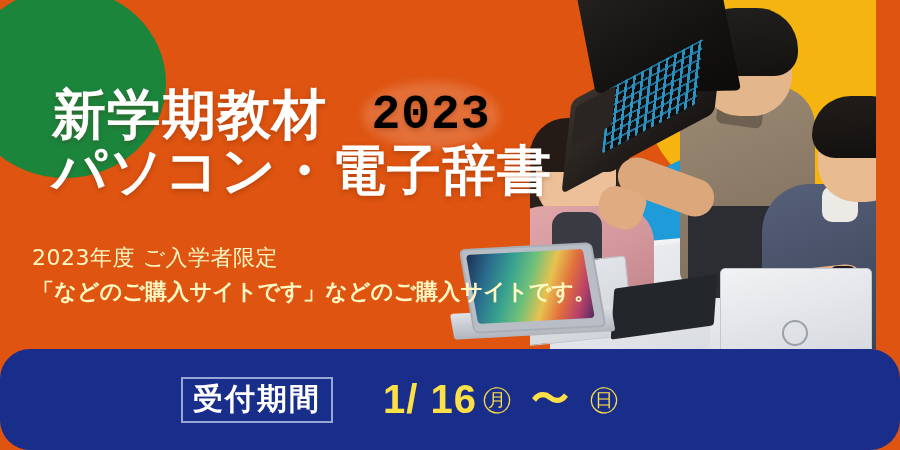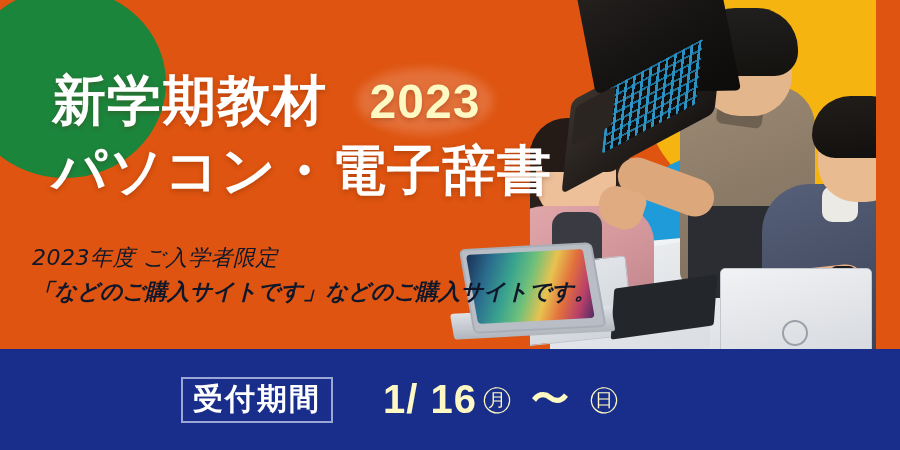--- a/index.html
+++ b/index.html
@@ -222,22 +222,22 @@
     border-radius:4px;transform:skewY(7deg);
   }
   .mac-base{
     position:absolute;left:0px;top:64px;width:160px;height:26px;
     background:linear-gradient(180deg,#dfe2e6,#b0b5bd);
     border-radius:3px;transform:skewY(7deg);
   }
 
   
   .headline{
-    position:absolute;left:52px;top:68px;
-    display:flex;align-items:center;gap:24px;
+    position:absolute;left:52px;top:82px;
+    display:flex;align-items:center;gap:30px;
   }
   .headline-main{
     font-family:"DejaVu Sans","Liberation Sans",sans-serif;
     font-weight:bold;
     font-size:54px;
     line-height:1.0;
     color:#ffffff;
     letter-spacing:1px;
     white-space:nowrap;
     text-shadow:0 2px 5px rgba(90,25,0,.30);
@@ -250,69 +250,68 @@
   }
   .year-pill::before{
     content:"";position:absolute;inset:0;
     background:#e4723c;
     border-radius:50%;
     filter:blur(5px);
     opacity:.95;
   }
   .year-text{
     position:relative;
-    font-family:Liberation Sans, sans-serif;
-    font-weight:bold;font-size:48px;color:#fef9c3;
+    font-family:Liberation Mono, monospace;
+    font-weight:bold;font-size:48px;color:#000000;
     letter-spacing:1px;
     text-shadow:0 2px 5px rgba(90,25,0,.28);
   }
   .headline-line2{
     position:absolute;left:52px;top:144px;
     font-family:"DejaVu Sans","Liberation Sans",sans-serif;
     font-weight:bold;font-size:54px;line-height:1.0;
     color:#ffffff;letter-spacing:1px;white-space:nowrap;
     text-shadow:0 2px 5px rgba(90,25,0,.30);
   }
 
   
   .subcopy{
     position:absolute;left:32px;top:243px;
-    color:#0f172a;
-    font-style:italic;
+    color:#fef9c3;
   }
   .sub-line1{
     font-family:"DejaVu Sans","Liberation Sans",sans-serif;
     font-size:22px;line-height:1.35;white-space:nowrap;
     letter-spacing:.5px;
   }
   .sub-line2{
     font-family:"DejaVu Sans","Liberation Sans",sans-serif;
     font-size:22px;font-weight:bold;line-height:1.35;white-space:nowrap;
     letter-spacing:.2px;margin-top:4px;
   }
 
   
   .period-bar{
     position:absolute;left:0;top:349px;width:900px;height:101px;
     background:#192e8a;
-    display:flex;align-items:center;
+    display:flex;align-items:center;border-radius:30px;
   }
   .period-label{
     margin-left:181px;
     border:2px solid #9aa6d6;
     padding:3px 10px 6px 10px;
     font-family:"DejaVu Sans","Liberation Sans",sans-serif;
     font-size:30px;font-weight:bold;color:#ffffff;
     letter-spacing:2px;line-height:1.1;
     white-space:nowrap;
   }
   .period-dates{
     margin-left:50px;
     font-family:"Liberation Sans","DejaVu Sans",sans-serif;
-    font-size:40px;font-weight:bold;color:#fef9c3;
+    font-size:40px;font-weight:bold;color:#fde047;
     letter-spacing:1px;white-space:nowrap;
     display:flex;align-items:center;gap:4px;
   }
   .date-chunk{display:inline-flex;align-items:center;}
   .circled{
     font-family:"DejaVu Sans","Liberation Sans",sans-serif;
     font-size:30px;font-weight:normal;margin-left:1px;
   }
   .tilde{
     font-family:"DejaVu Sans","Liberation Sans",sans-serif;

